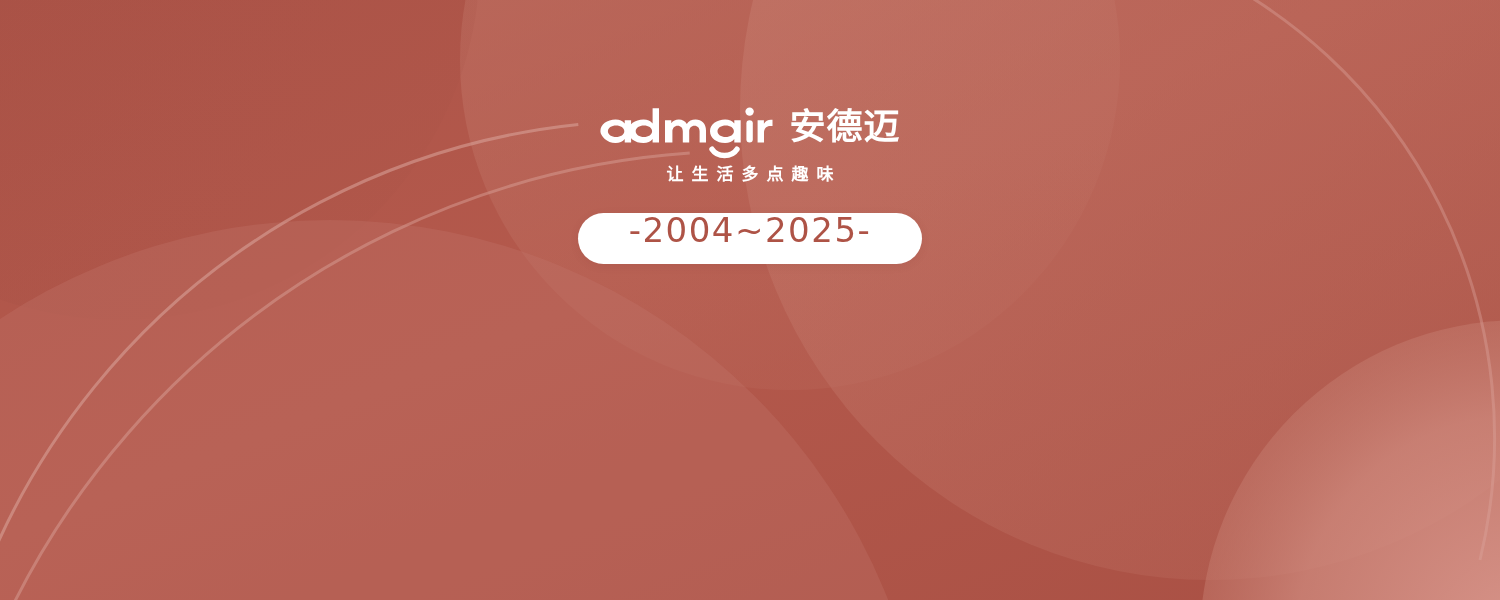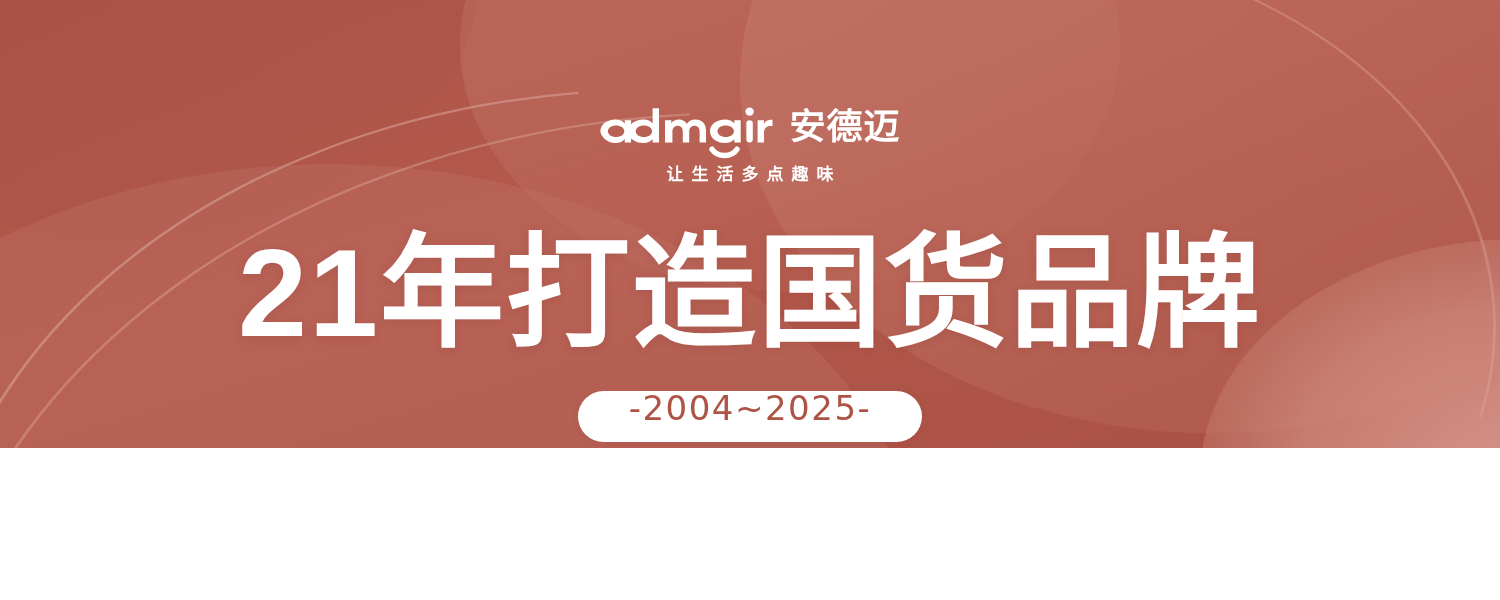--- a/index.html
+++ b/index.html
@@ -5,21 +5,21 @@
 <style>
   html, body {
     margin: 0;
     padding: 0;
     background: #ffffff;
   }
 
   .banner {
     position: relative;
     width: 1500px;
-    height: 448px;
+    height: 600px;
     overflow: hidden;
     font-family: "Liberation Sans", "DejaVu Sans", sans-serif;
     background: #4d7c0f;
     -webkit-font-smoothing: antialiased;
   }
 
   
   .bg-layer {
     position: absolute;
     inset: 0;
@@ -195,20 +195,19 @@
 
           <path d="M113 45.2 C 118.5 53.6, 132.5 53.6, 138 45.2" fill="none" stroke="#ffffff" stroke-width="5.4" stroke-linecap="round"></path>
         </svg>
       </div>
 
       <div class="logo-cn">安德迈</div>
     </div>
 
     <div class="tagline">让生活多点趣味</div>
 
-    <div class="headline">21年打造国货品牌</div>
 
     <div class="date-pill">
       <span class="date-pill-text">-2004~2025-</span>
     </div>
 
   </div>
 </div>
 
 </body></html>

